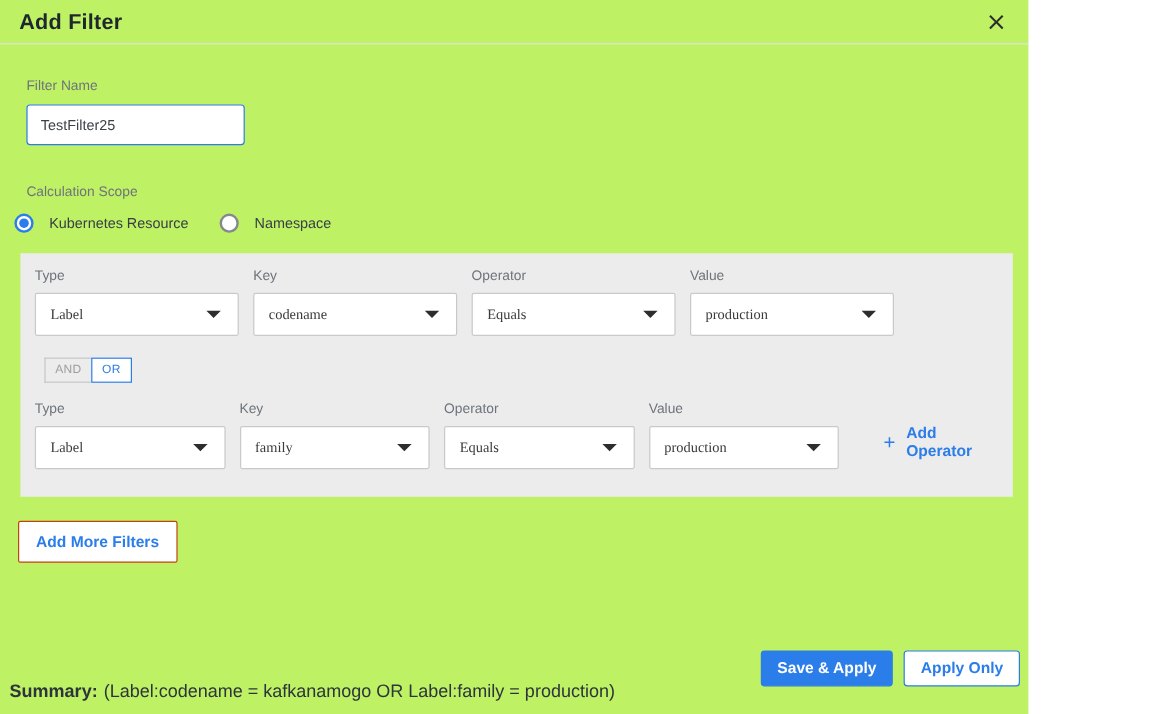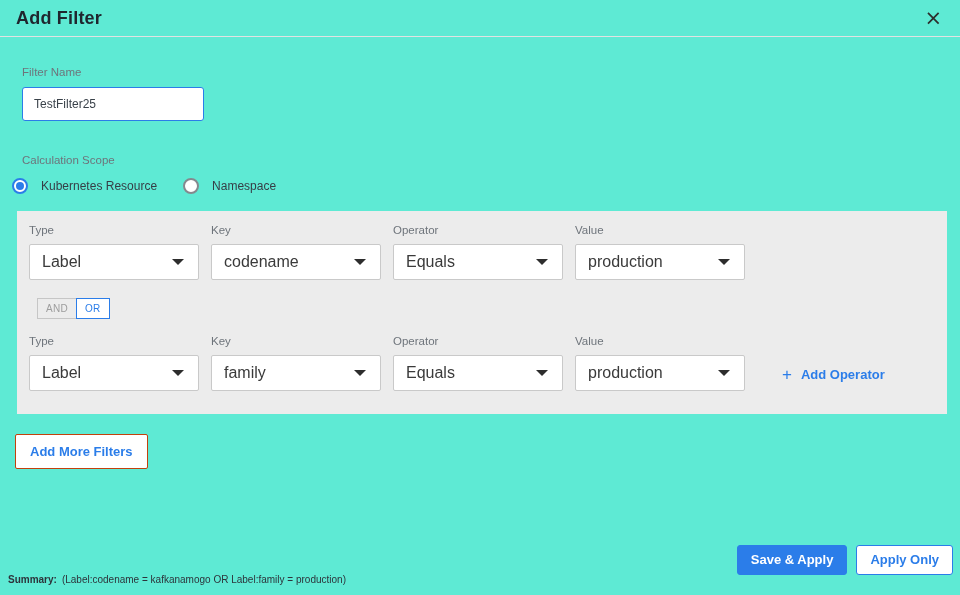--- a/index.html
+++ b/index.html
@@ -3,23 +3,23 @@
 <meta charset="utf-8">
 <style>
   * { margin: 0; padding: 0; box-sizing: border-box; }
   html, body { background: #ffffff; }
   body {
     font-family: "Liberation Sans", "DejaVu Sans", sans-serif;
     color: #3a424a;
   }
   .dialog {
     position: relative;
-    width: 960px;
+    width: 857px;
     height: 595px;
-    background: #5eead4;
+    background: #bef264;
     overflow: hidden;
   }
   
   .header {
     height: 37px;
     display: flex;
     align-items: center;
     justify-content: space-between;
     padding: 0 16px;
     border-bottom: 1px solid #e2e2e2;
@@ -113,21 +113,21 @@
     height: 36px;
     background: #ffffff;
     border: 1px solid #c9c9c9;
     border-radius: 2px;
     display: flex;
     align-items: center;
     justify-content: space-between;
     padding: 0 14px 0 12px;
     cursor: pointer;
   }
-  .dd-value { font-size: 16px; color: #3a3a3a; }
+  .dd-value { font-size: 12px; color: #3a3a3a; font-family: Liberation Serif, serif; }
   .caret {
     width: 0; height: 0;
     border-left: 6px solid transparent;
     border-right: 6px solid transparent;
     border-top: 6px solid #2d2d2d;
     flex: none;
   }
   
   .logic-toggle {
     display: flex;
@@ -185,21 +185,21 @@
   }
   
   .footer {
     position: absolute;
     left: 0; right: 0; bottom: 10px;
     display: flex;
     align-items: center;
     justify-content: space-between;
     padding: 0 7px 0 8px;
   }
-  .summary { font-size: 10px; color: #2d343b; margin-top: 40px; }
+  .summary { font-size: 15px; color: #2d343b; margin-top: 40px; }
   .summary .summary-label { font-weight: bold; margin-right: 5px; }
   .footer-actions { display: flex; align-items: center; gap: 9px; }
   .btn {
     height: 30px;
     border-radius: 3px;
     font-size: 13px;
     font-weight: bold;
     padding: 0 13px;
     cursor: pointer;
     font-family: "Liberation Sans", sans-serif;

